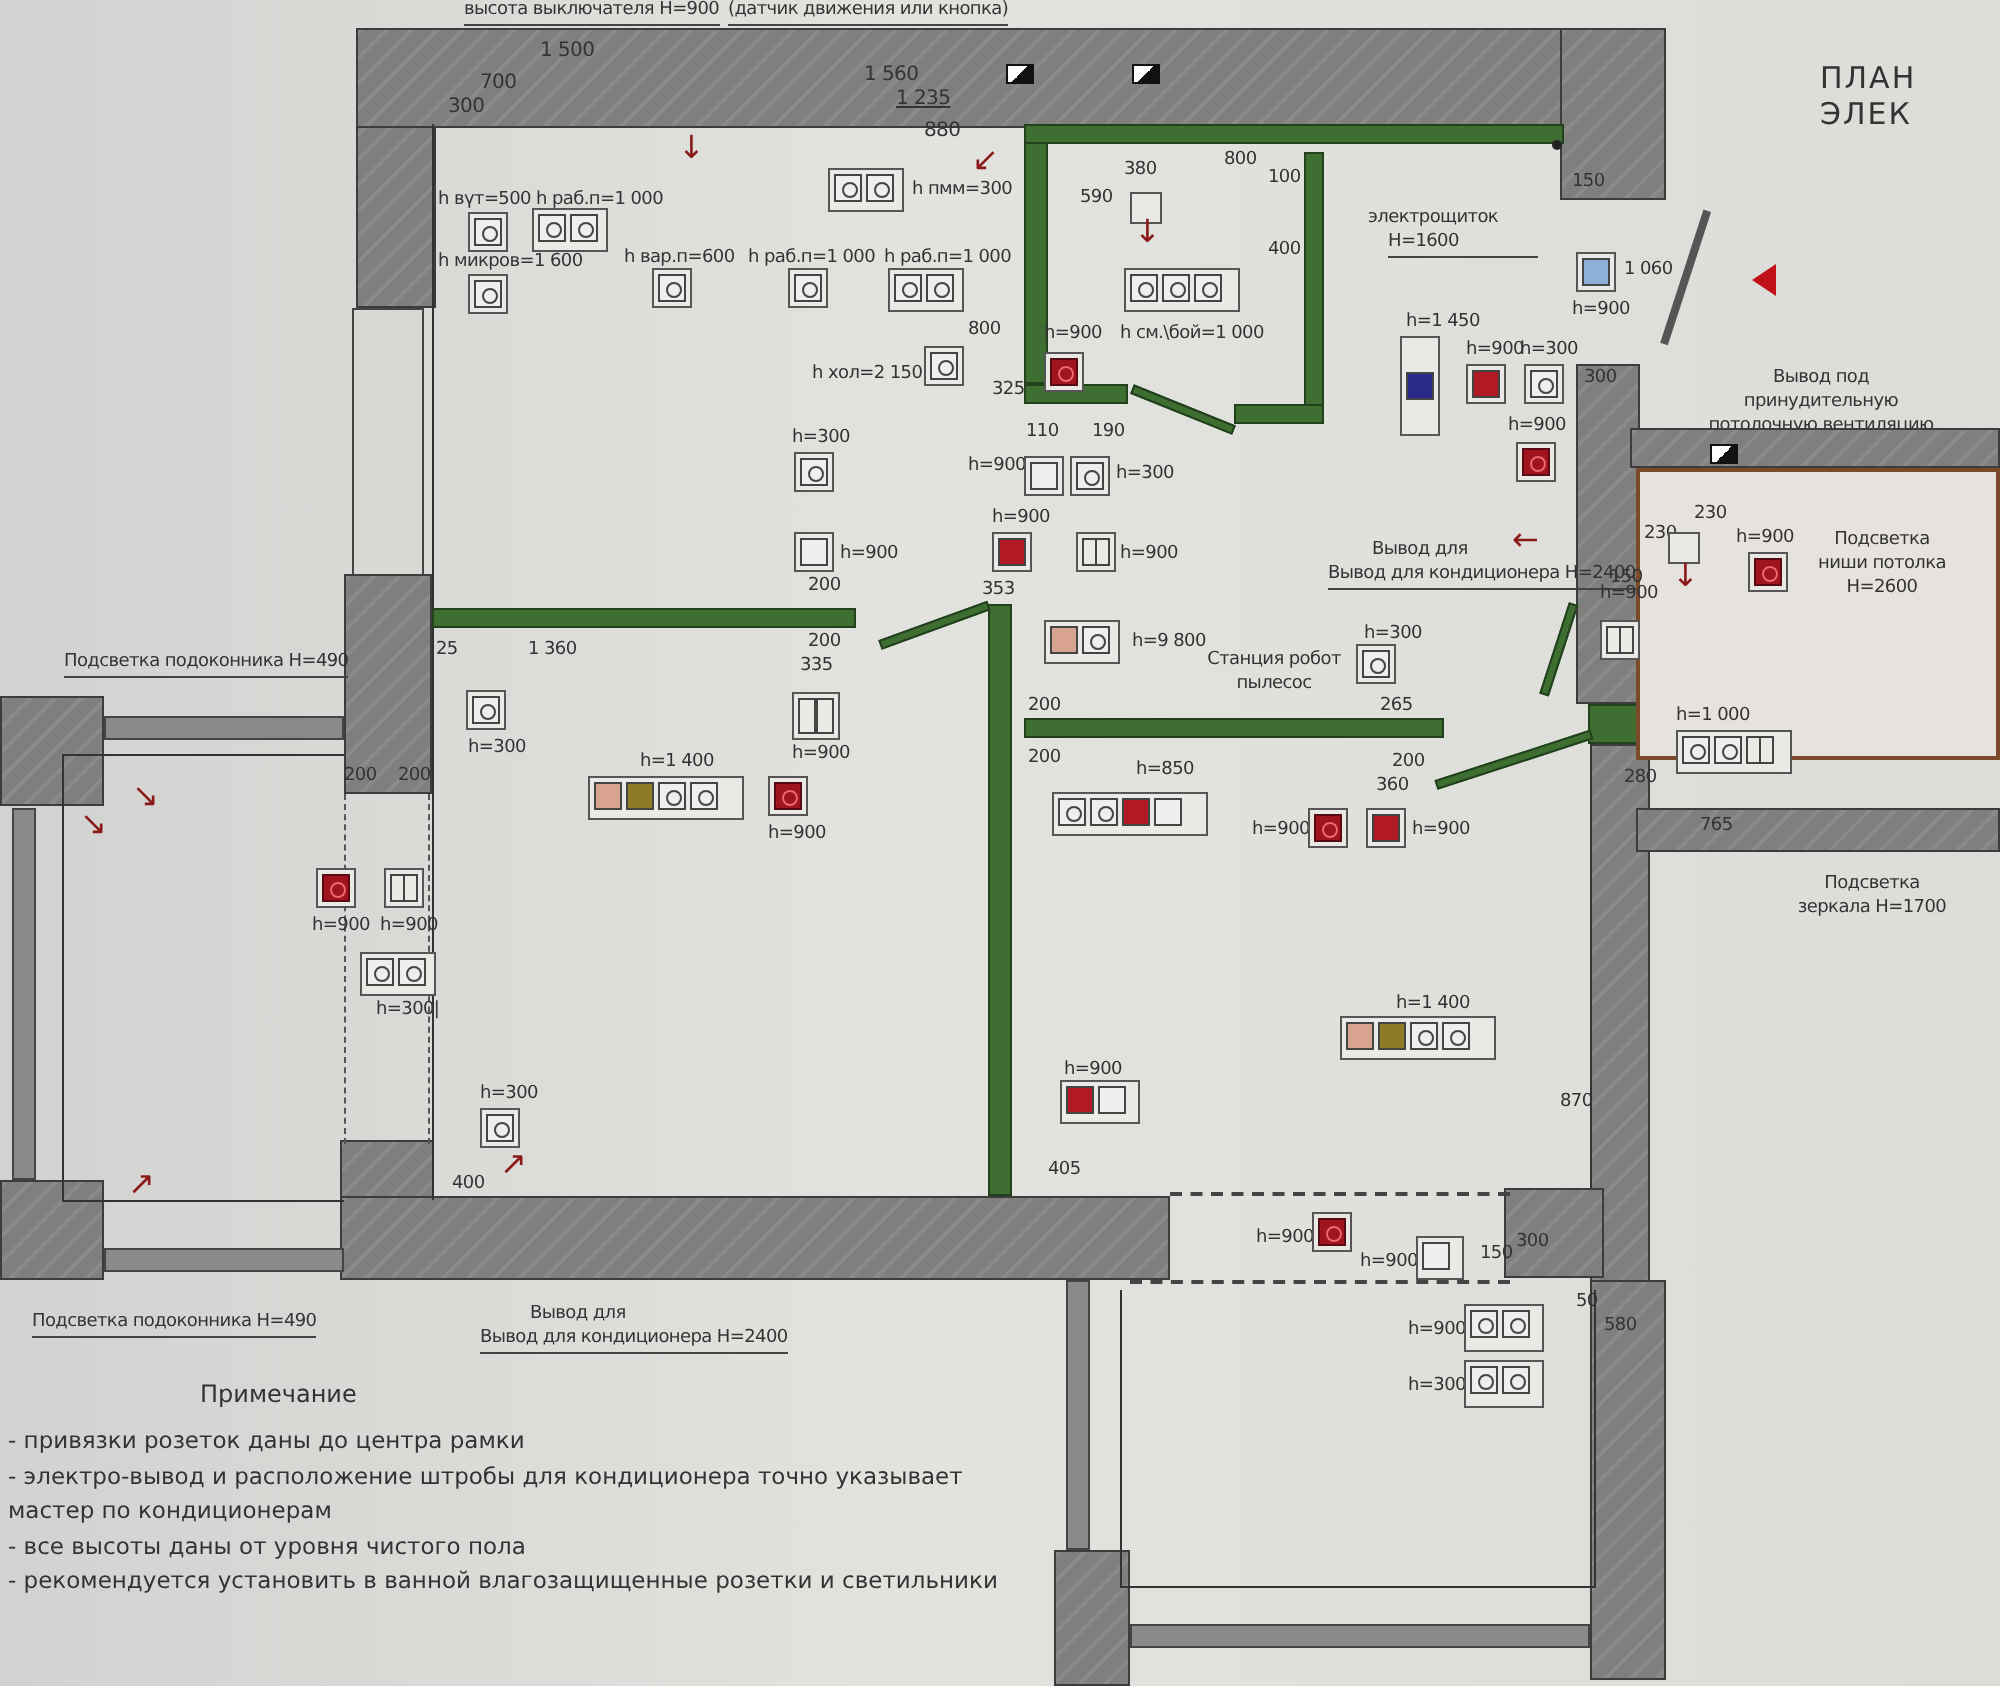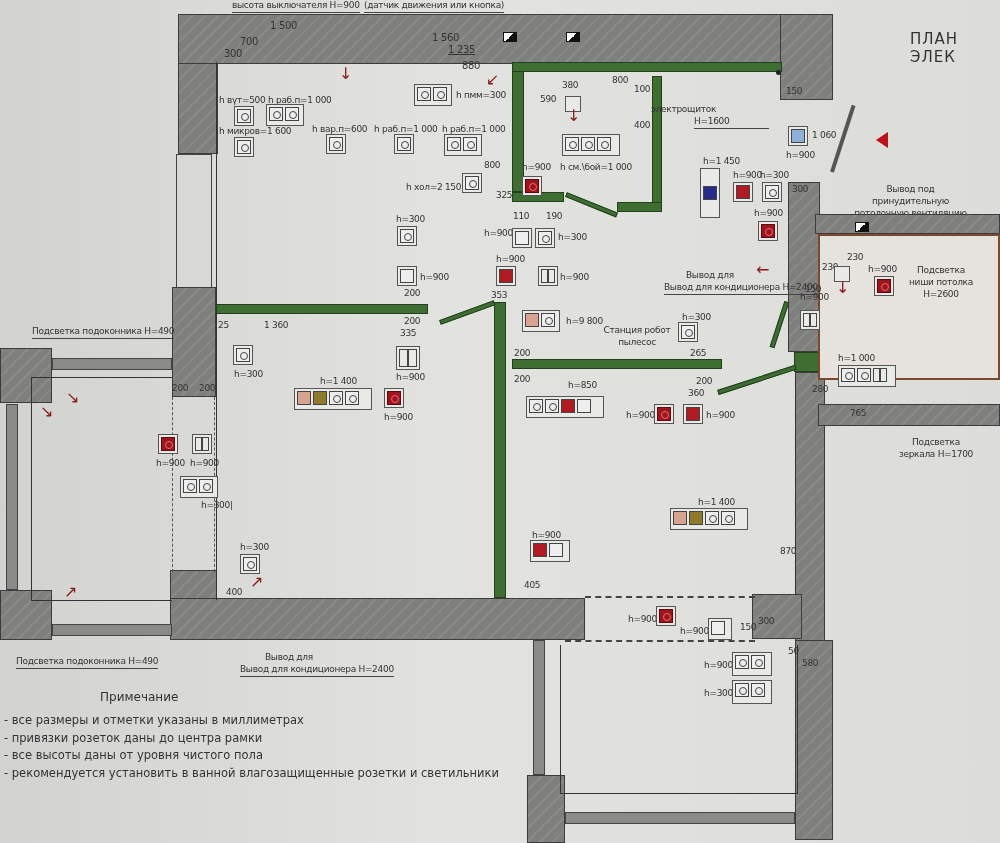--- a/index.html
+++ b/index.html
@@ -168,21 +168,21 @@
     <div class="sock"></div>
     <div class="sock"></div>
     <div class="sock"></div>
   </div>
 <div class="lbl small" style="left:560px;top:162px;">h см.\бой=1 000</div>
 <div class="lbl small" style="left:522px;top:162px;">h=900</div>
 <div class="box" style="left:522px;top:176px;width:20px;height:20px;">
     <div class="sock red"></div>
   </div>
 
-<div class="lbl small" style="left:651px;top:104px;">электрощиток</div>
+<div class="lbl small" style="left:684px;top:104px;">электрощиток</div>
 <div class="lbl small ul" style="left:694px;top:116px;padding-right:40px;">H=1600</div>
 <div class="dot" style="left:776px;top:70px;"></div>
 <div class="lbl small" style="left:786px;top:86px;">150</div>
 <div class="box" style="left:788px;top:126px;width:20px;height:20px;">
     <div class="sock blue"></div>
   </div>
 <div class="lbl small" style="left:786px;top:150px;">h=900</div>
 <div class="lbl small" style="left:812px;top:130px;">1 060</div>
 <div class="tri" style="left:876px;top:132px;"></div>
 
@@ -290,21 +290,21 @@
   </div>
 <div class="lbl small" style="left:156px;top:458px;">h=900</div>
 <div class="box" style="left:192px;top:434px;width:20px;height:20px;">
     <div class="sock lines"></div>
   </div>
 <div class="lbl small" style="left:190px;top:458px;">h=900</div>
 <div class="box" style="left:180px;top:476px;width:38px;height:22px;">
     <div class="sock"></div>
     <div class="sock"></div>
   </div>
-<div class="lbl small" style="left:201px;top:500px;">h=300|</div>
+<div class="lbl small" style="left:188px;top:500px;">h=300|</div>
 <div class="lbl small" style="left:240px;top:542px;">h=300</div>
 <div class="box" style="left:240px;top:554px;width:20px;height:20px;">
     <div class="sock"></div>
   </div>
 <div class="lbl small" style="left:226px;top:587px;">400</div>
 <div class="arrow" style="left:250px;top:574px;">↗</div>
 <div class="lbl small" style="left:265px;top:652px;">Вывод для</div>
 <div class="lbl small ul" style="left:240px;top:664px;">Вывод для кондиционера H=2400</div>
 <div class="arrow" style="left:66px;top:390px;">↘</div>
 <div class="arrow" style="left:40px;top:404px;">↘</div>
@@ -376,17 +376,17 @@
     <div class="sock"></div>
   </div>
 <div class="lbl small" style="left:704px;top:688px;">h=300</div>
 <div class="box" style="left:732px;top:680px;width:40px;height:24px;">
     <div class="sock"></div>
     <div class="sock"></div>
   </div>
 
 <div class="abs" style="left:100px;top:690px;font-size:12px;color:#333;">Примечание</div>
 <div class="notes">
-  <div>- все размеры и отметки указаны в миллиметрах</div>
   <div>- привязки розеток даны до центра рамки</div>
+  <div style="width:500px;">- электро-вывод и расположение штробы для кондиционера точно указывает мастер по кондиционерам</div>
   <div>- все высоты даны от уровня чистого пола</div>
   <div>- рекомендуется установить в ванной влагозащищенные розетки и светильники</div>
 </div>
 
 </body></html>

